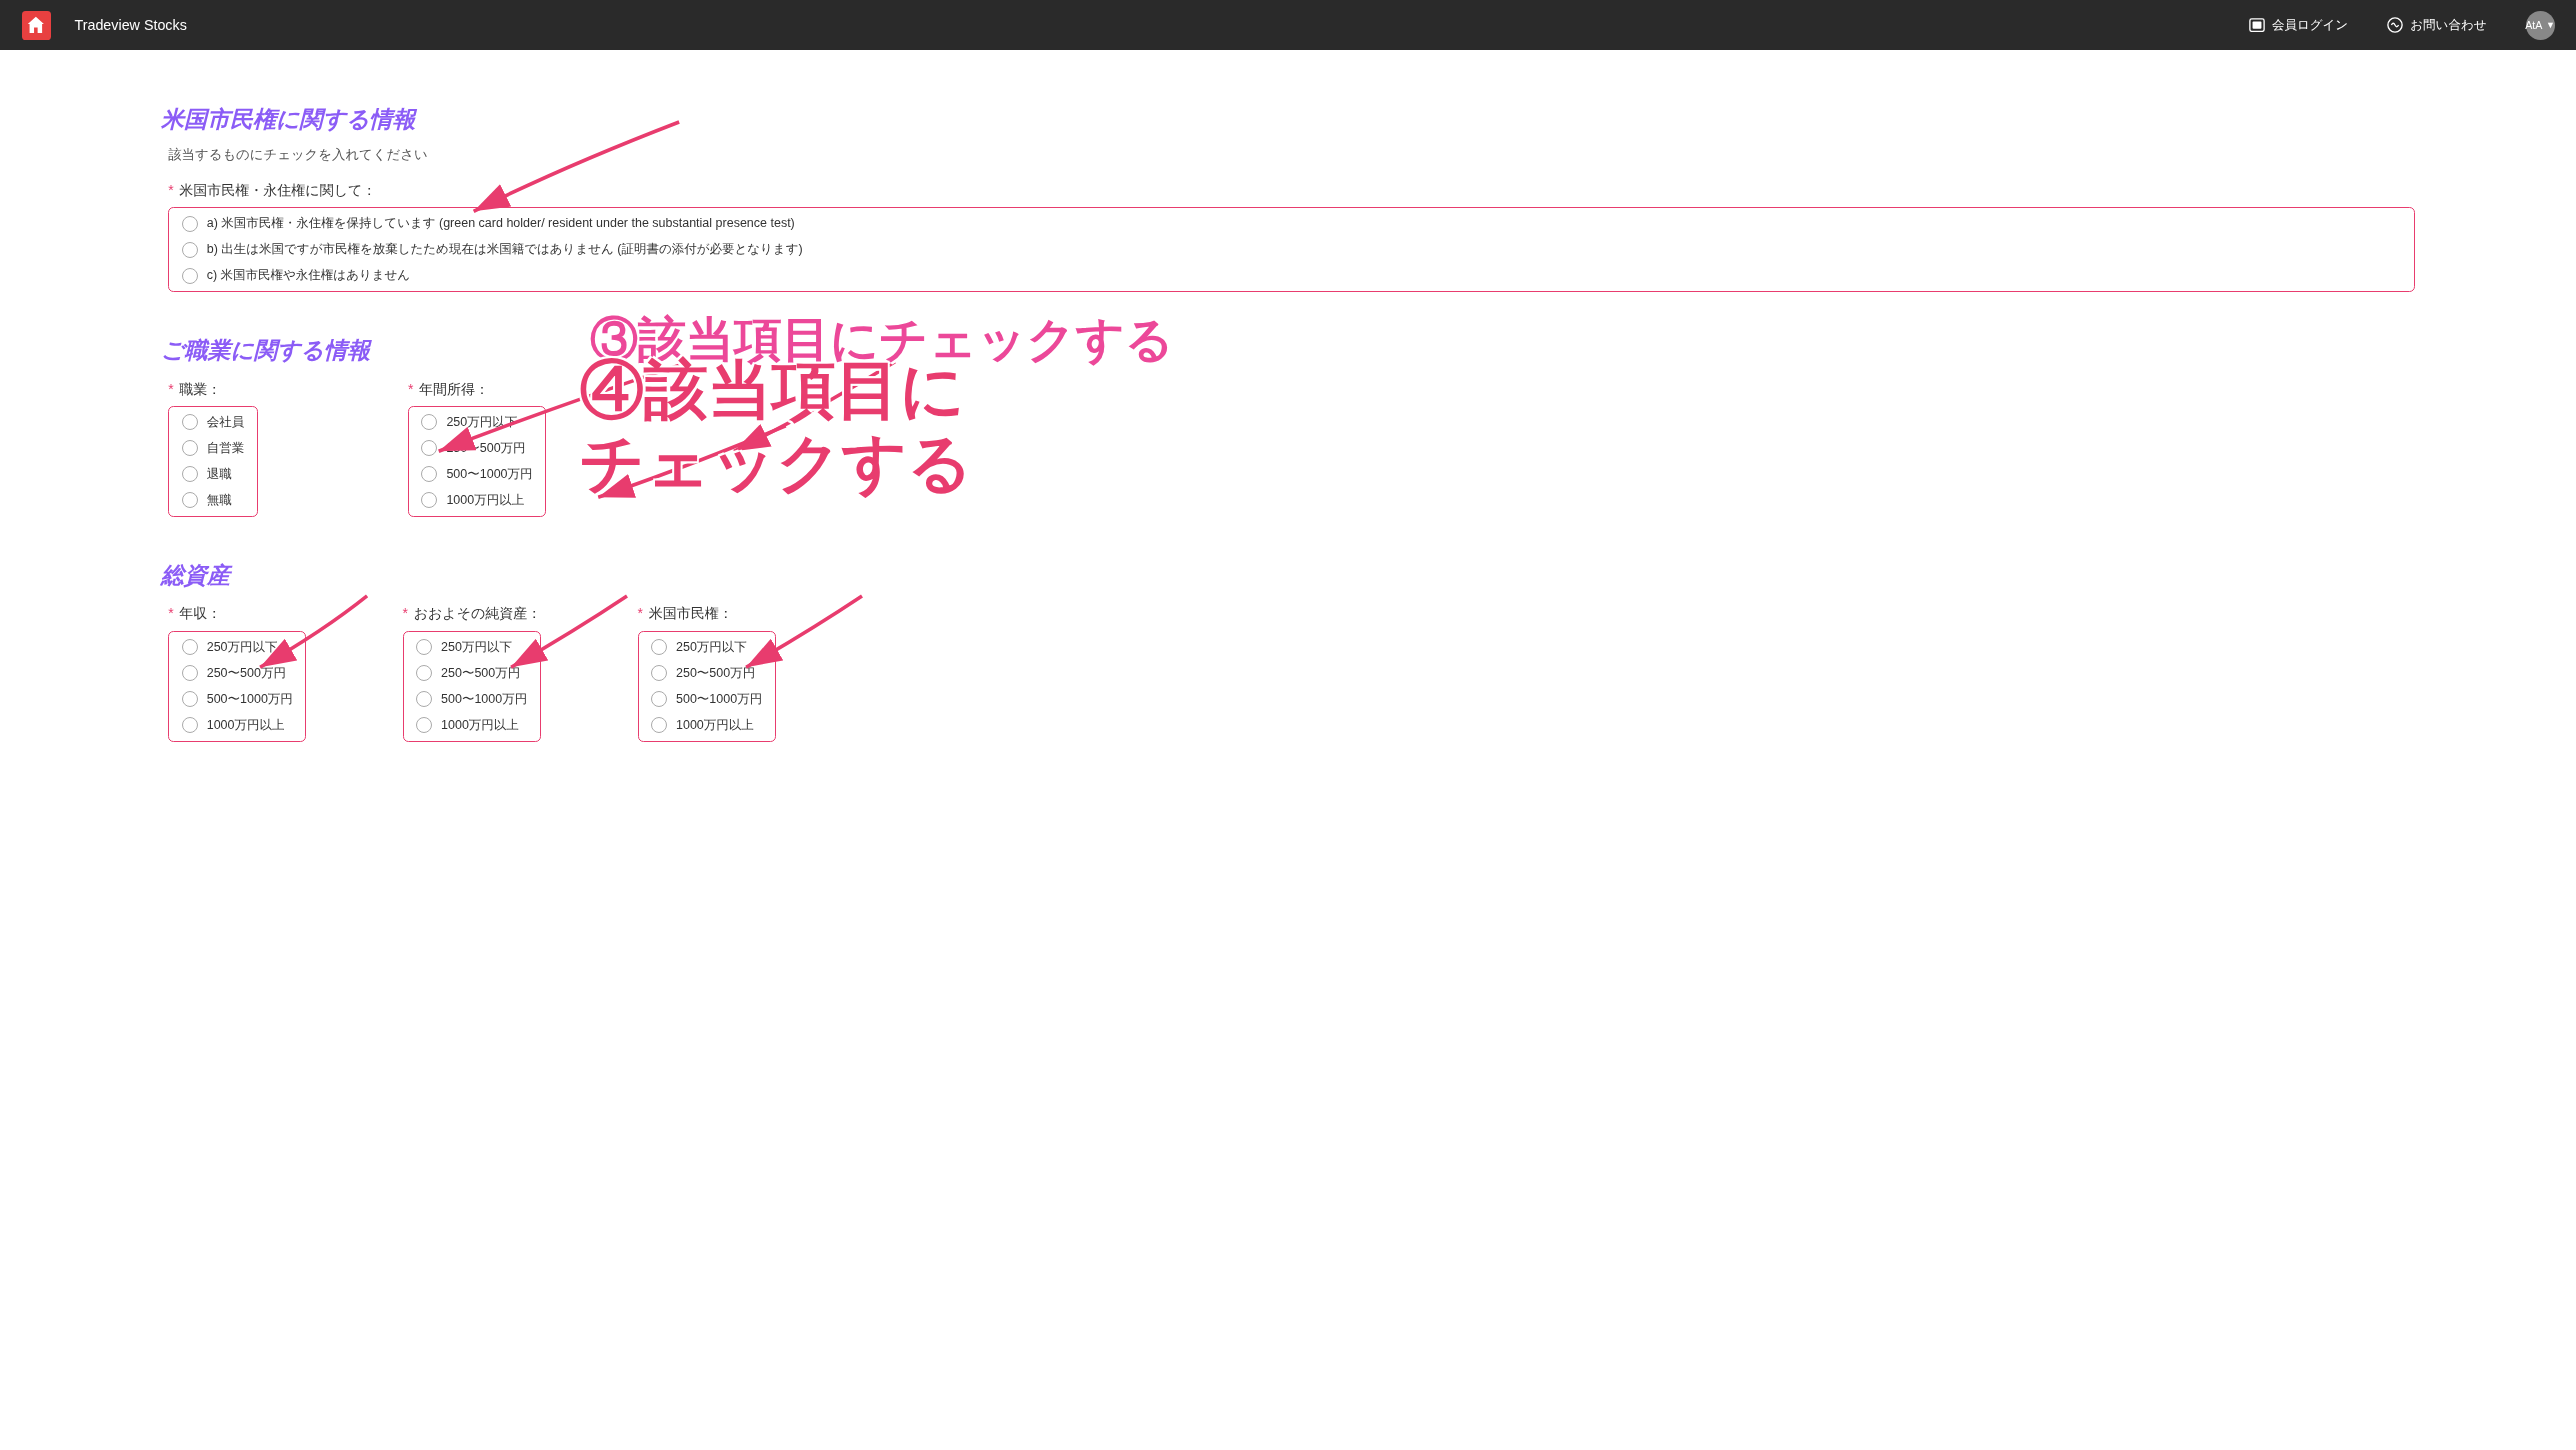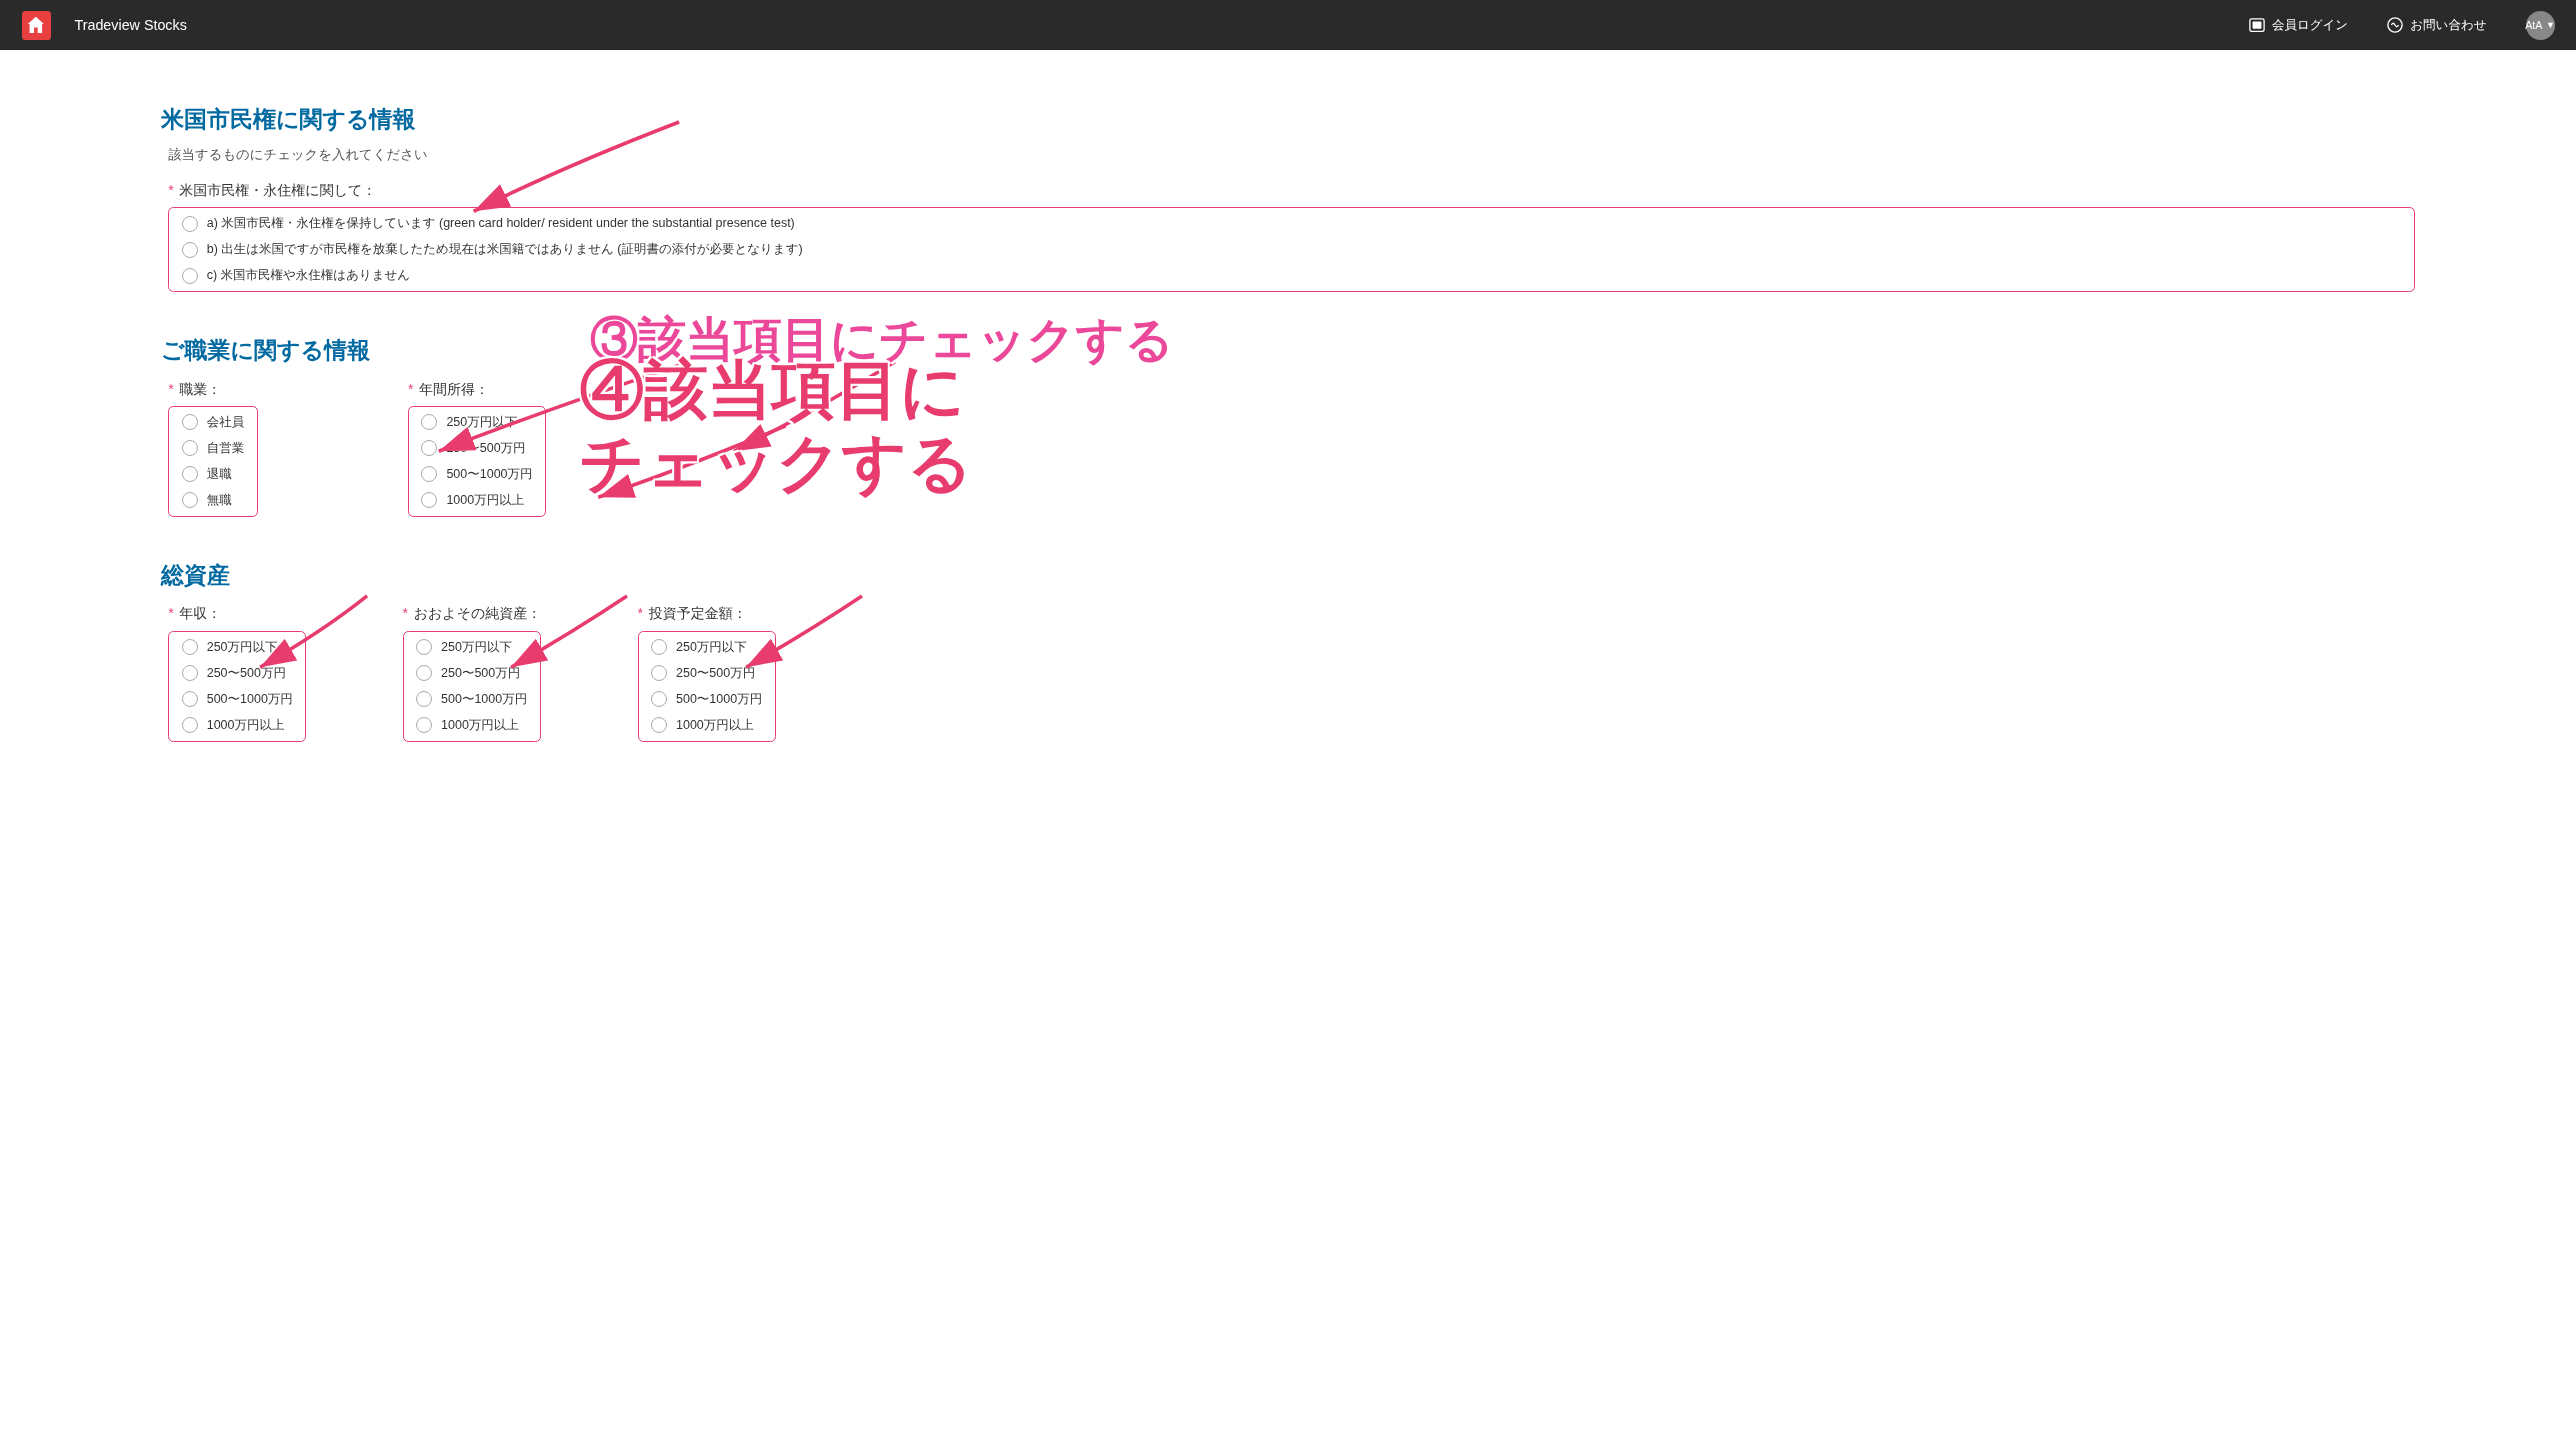--- a/index.html
+++ b/index.html
@@ -67,24 +67,25 @@
     
     .main-content {
       padding: 54px 161px;
     }
 
     
     .section {
       margin-bottom: 43px;
     }
     .section-title {
-      color: #0369a1;
+      color: #8b5cf6;
       font-size: 23px;
       font-weight: bold;
       margin-bottom: 10.7px;
+      font-style: italic;
     }
     .section-subtitle {
       color: #555;
       font-size: 13.4px;
       margin-bottom: 18px;
       margin-left: 7.2px;
     }
     .field-label {
       font-size: 14px;
       color: #333;
@@ -392,21 +393,21 @@
           <svg style="position:absolute; top:-18px; left:89px; z-index:9; pointer-events:none;" width="179" height="107" viewBox="0 0 200 120">
             <defs>
               <marker id="arrowhead-invest" markerWidth="10" markerHeight="7" refX="10" refY="3.5" orient="auto">
                 <polygon points="0 0, 10 3.5, 0 7" fill="#e83c6e"></polygon>
               </marker>
             </defs>
             <path d="M 160 10 Q 100 50 30 90" stroke="#e83c6e" stroke-width="4" fill="none" marker-end="url(#arrowhead-invest)"></path>
           </svg>
           <div class="field-label">
             <span class="required">*</span>
-            <span>投資予定金額：</span>
+            <span>米国市民権：</span>
           </div>
           <div class="radio-group">
             <label class="radio-item">
               <div class="radio-circle"></div>
               <span>250万円以下</span>
             </label>
             <label class="radio-item">
               <div class="radio-circle"></div>
               <span>250〜500万円</span>
             </label>

